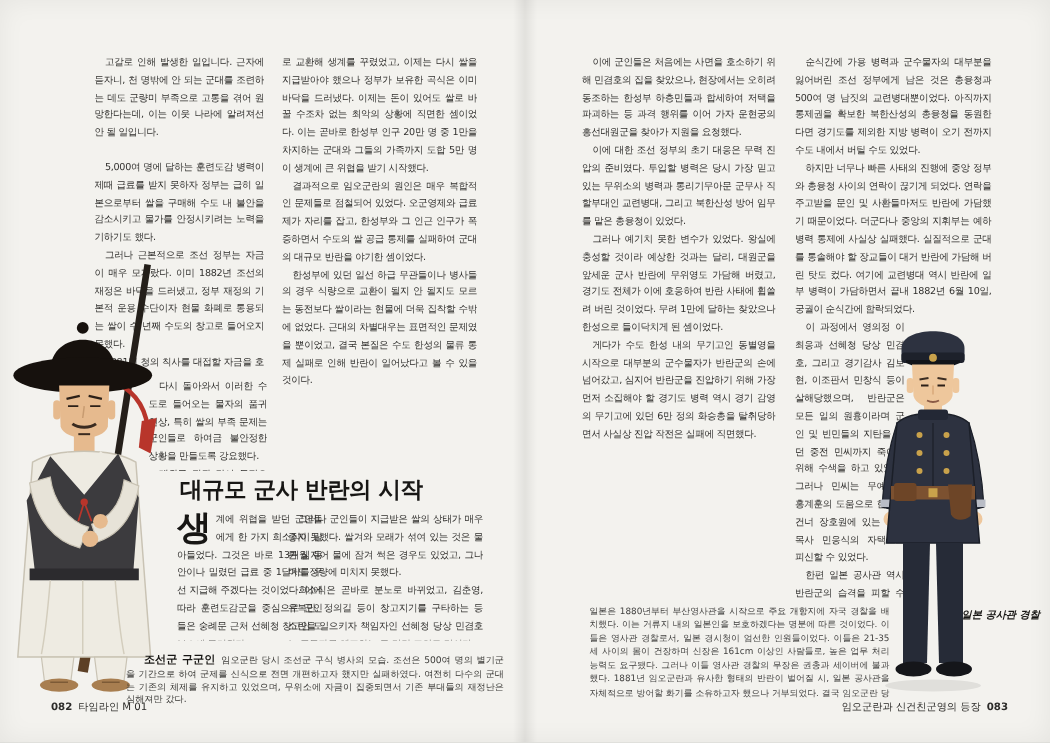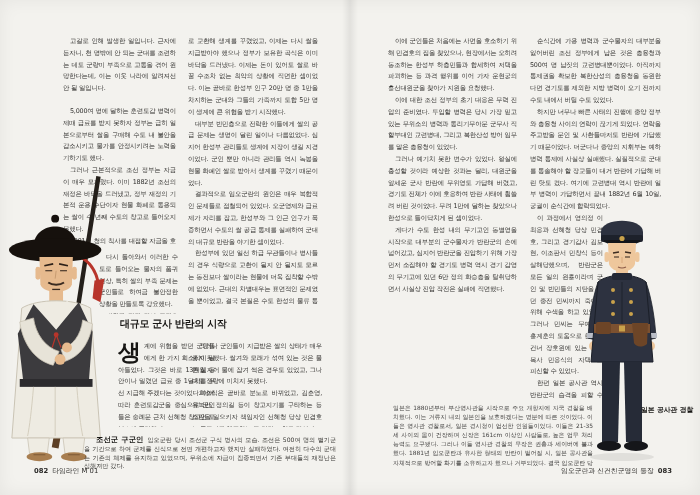--- a/index.html
+++ b/index.html
@@ -5,21 +5,21 @@
   html,body{margin:0;padding:0;background:#d8d7d3;}
   .spread{position:relative;width:700px;height:495px;background:#f3f2ee;overflow:hidden;
           font-family:"DejaVu Sans",sans-serif;color:#302f2d;box-shadow:inset 0 0 18px rgba(0,0,0,0.06);}
   .gutter{position:absolute;left:342px;top:0;width:16px;height:495px;
           background:linear-gradient(90deg,rgba(0,0,0,0) 0%,rgba(0,0,0,0.07) 50%,rgba(0,0,0,0) 100%);}
   .textcol{position:absolute;text-align:justify;font-size:6.4px;line-height:11.8px;
            letter-spacing:-0.2px;overflow:hidden;}
   .textcol p{margin:0;text-indent:7px;}
   .textcol p.noindent{text-indent:0;}
   .textcol p.gap{margin-top:11px;}
-  .heading{position:absolute;font-weight:bold;font-size:10px;letter-spacing:-0.3px;color:#171614;}
+  .heading{position:absolute;font-weight:bold;font-size:15px;letter-spacing:-0.3px;color:#171614;}
   .dropcap{float:left;font-weight:bold;font-size:23px;line-height:20px;margin:1px 3px 0 0;color:#171614;}
   .caption{position:absolute;font-size:6.1px;line-height:8.8px;text-align:justify;color:#3a3936;}
   .caption .cap-label{font-weight:bold;font-size:7.4px;margin-right:4px;color:#171614;padding-left:12px;}
   .notes{position:absolute;font-size:5.9px;line-height:9.1px;text-align:justify;color:#434241;}
   .cap-right{position:absolute;font-weight:bold;font-size:6.8px;color:#171614;}
   .footer{position:absolute;font-size:6.8px;color:#2c2b29;}
   .footer .pagenum{font-weight:bold;margin:0 4px;}
   .illu{position:absolute;}
   .wrap-spacer{float:right;width:58px;height:186px;}
 </style>
@@ -38,21 +38,20 @@
       <p>1881년 청의 칙사를 대접할 자금을 호조가 감당할 수 없자 급히 각 아문에서 손자를 차입할 지경이었고, 당상관 이상 고위 관료들의 녹봉마저도 삭감하고 있을 정도로 위기상황에 직면한 셈이었다.</p>
     </div>
 
     <div class="textcol" style="left:99px;top:252px;width:79px;height:62px;">
       <p>다시 돌아와서 이러한 수도로 들어오는 물자의 품귀 현상, 특히 쌀의 부족 문제는 군인들로 하여금 불안정한 상황을 만들도록 강요했다.</p>
       <p>대원군 집권 당시 동전으로 받던 급료를 상평창으로 가져가 쌀</p>
     </div>
 
     <div class="textcol" style="left:188px;top:36px;width:130px;height:268px;">
       <p class="noindent">로 교환해 생계를 꾸렸었고, 이제는 다시 쌀을 지급받아야 했으나 정부가 보유한 곡식은 이미 바닥을 드러냈다. 이제는 돈이 있어도 쌀로 바꿀 수조차 없는 최악의 상황에 직면한 셈이었다. 이는 곧바로 한성부 인구 20만 명 중 1만을 차지하는 군대와 그들의 가족까지 도합 5만 명이 생계에 큰 위협을 받기 시작했다.</p>
-      <p>대부분 빈민층으로 전락한 이들에게 쌀의 공급 문제는 생명이 달린 일이나 다름없었다. 심지어 한성부 관리들도 생계에 지장이 생길 지경이었다. 군인 뿐만 아니라 관리들 역시 녹봉을 현물 화폐인 쌀로 받아서 생계를 꾸렸기 때문이었다.</p>
       <p>결과적으로 임오군란의 원인은 매우 복합적인 문제들로 점철되어 있었다. 오군영제와 급료제가 자리를 잡고, 한성부와 그 인근 인구가 폭증하면서 수도의 쌀 공급 통제를 실패하여 군대의 대규모 반란을 야기한 셈이었다.</p>
       <p>한성부에 있던 일선 하급 무관들이나 병사들의 경우 식량으로 교환이 될지 안 될지도 모르는 동전보다 쌀이라는 현물에 더욱 집착할 수밖에 없었다. 근대의 차별대우는 표면적인 문제였을 뿐이었고, 결국 본질은 수도 한성의 물류 통제 실패로 인해 반란이 일어났다고 볼 수 있을 것이다.</p>
     </div>
 
     <div class="heading" style="left:120px;top:317px;">대규모 군사 반란의 시작</div>
 
     <div class="textcol" style="left:118px;top:341px;width:97px;height:86px;">
       <span class="dropcap">생</span><span>계에 위협을 받던 군인들에게 한 가지 희소식이 날아들었다. 그것은 바로 13개월 동안이나 밀렸던 급료 중 1달치를 우선 지급해 주겠다는 것이었다. 이에 따라 훈련도감군을 중심으로 군인들은 숭례문 근처 선혜청 창고인 도봉소에 몰려왔다.</span>
     </div>
 
@@ -157,19 +156,19 @@
       <rect x="24" y="112" width="15" height="12" rx="2" fill="#6d4527"></rect>
       <path d="M60,113 L76,113 L75,134 C70,138 64,137 62,133 Z" fill="#6d4527"></path>
       <path d="M30,152 L48,152 L46,232 L30,232 Z" fill="#262b37"></path>
       <path d="M52,152 L70,152 L70,232 L54,232 Z" fill="#262b37"></path>
       <ellipse cx="37" cy="236" rx="12" ry="5" fill="#15161a"></ellipse>
       <ellipse cx="64" cy="236" rx="12" ry="5" fill="#15161a"></ellipse>
     </svg>
 
     <div class="notes" style="left:393px;top:404px;width:200px;height:62px;overflow:hidden;">일본은 1880년부터 부산영사관을 시작으로 주요 개항지에 자국 경찰을 배치했다. 이는 거류지 내의 일본인을 보호하겠다는 명분에 따른 것이었다. 이들은 영사관 경찰로서, 일본 경시청이 엄선한 인원들이었다. 이들은 21-35세 사이의 몸이 건장하며 신장은 161cm 이상인 사람들로, 높은 업무 처리 능력도 요구됐다. 그러나 이들 영사관 경찰의 무장은 권총과 세이버에 불과했다. 1881년 임오군란과 유사한 형태의 반란이 벌어질 시, 일본 공사관을 자체적으로 방어할 화기를 소유하고자 했으나 거부되었다. 결국 임오군란 당시 일본 영사관 경찰들은 조선군과 민중의 공격을 더불어 권총과 세이버로만 방어해야 했다.</div>
 
-    <div class="cap-right" style="left:641px;top:405px;width:57px;">일본 공사관 경찰</div>
+    <div class="cap-right" style="left:641px;top:405px;width:57px;font-style:italic;">일본 공사관 경찰</div>
 
     <div class="footer" style="right:24px;top:466px;text-align:left;">
       <span>임오군란과 신건친군영의 등장</span><span class="pagenum">083</span>
     </div>
   </div>
 </div>
 
 </body></html>

